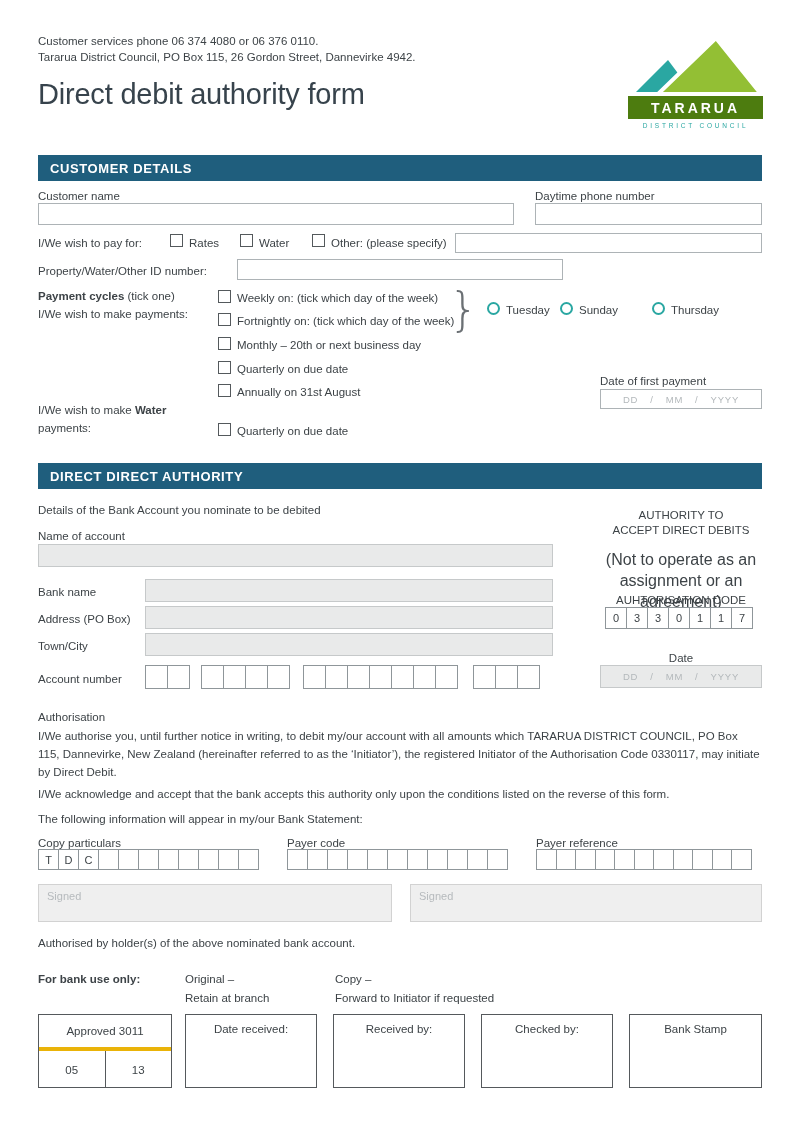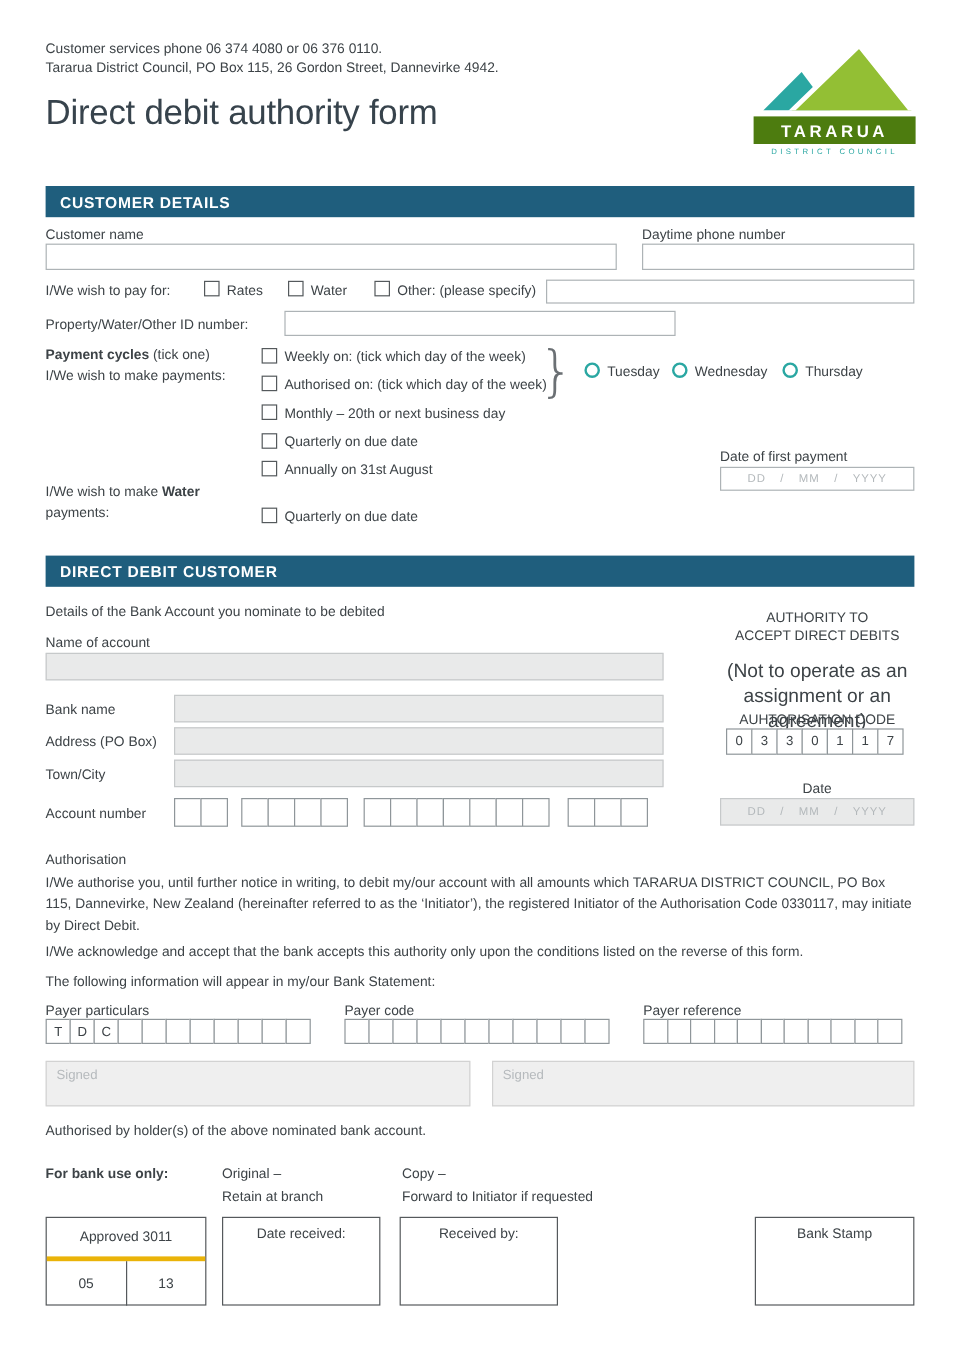--- a/index.html
+++ b/index.html
@@ -73,28 +73,28 @@
   <div class="abs lbl" style="left:38px;top:264px">Property/Water/Other ID number:</div>
   <div class="abs inp" style="left:237px;top:259px;width:326px;height:21px"></div>
 
   <div class="abs lbl" style="left:38px;top:289px"><span class="b">Payment cycles </span><span class="it">(tick one)</span></div>
   <div class="abs lbl" style="left:38px;top:307px">I/We wish to make payments:</div>
 
   <span class="abs cb" style="left:218px;top:290px"></span>
   <div class="abs lbl" style="left:237px;top:291px"><span>Weekly on: </span><span class="it">(tick which day of the week)</span></div>
 
   <span class="abs cb" style="left:218px;top:313px"></span>
-  <div class="abs lbl" style="left:237px;top:314px"><span>Authorised on: </span><span class="it">(tick which day of the week)</span></div>
+  <div class="abs lbl" style="left:237px;top:314px"><span>Fortnightly on: </span><span class="it">(tick which day of the week)</span></div>
 
   <div class="abs brace" style="left:449px;top:286px">}</div>
 
   <span class="abs radio" style="left:487px;top:302px"></span>
   <div class="abs lbl" style="left:506px;top:303px">Tuesday</div>
   <span class="abs radio" style="left:560px;top:302px"></span>
-  <div class="abs lbl" style="left:579px;top:303px">Wednesday</div>
+  <div class="abs lbl" style="left:579px;top:303px">Sunday</div>
   <span class="abs radio" style="left:652px;top:302px"></span>
   <div class="abs lbl" style="left:671px;top:303px">Thursday</div>
 
   <span class="abs cb" style="left:218px;top:337px"></span>
   <div class="abs lbl" style="left:237px;top:338px">Monthly – 20th or next business day</div>
 
   <span class="abs cb" style="left:218px;top:361px"></span>
   <div class="abs lbl" style="left:237px;top:362px">Quarterly on due date</div>
 
   <span class="abs cb" style="left:218px;top:384px"></span>
@@ -107,21 +107,21 @@
       <span>MM</span>
       <span>/</span>
       <span>YYYY</span>
   </div>
 
   <div class="abs lbl" style="left:38px;top:403px"><span>I/We wish to make </span><span class="b">Water</span></div>
   <div class="abs lbl" style="left:38px;top:421px">payments:</div>
   <span class="abs cb" style="left:218px;top:423px"></span>
   <div class="abs lbl" style="left:237px;top:424px">Quarterly on due date</div>
 
-  <div class="abs secbar" style="left:38px;top:463px;width:724px">DIRECT DEBIT CUSTOMER</div>
+  <div class="abs secbar" style="left:38px;top:463px;width:724px">DIRECT DIRECT AUTHORITY</div>
 
   <div class="abs lbl" style="left:38px;top:503px">Details of the Bank Account you nominate to be debited</div>
 
   <div class="abs lbl" style="left:38px;top:529px">Name of account</div>
   <div class="abs ginp" style="left:38px;top:544px;width:515px;height:23px"></div>
 
   <div class="abs lbl ctr prel" style="left:600px;top:508px;width:162px">AUTHORITY TO
 ACCEPT DIRECT DEBITS</div>
   <div class="abs lbl ctr prel sm" style="left:600px;top:550px;width:162px">(Not to operate as an
 assignment or an agreement)</div>
@@ -178,21 +178,21 @@
       <span>MM</span>
       <span>/</span>
       <span>YYYY</span>
   </div>
 
   <div class="abs lbl" style="left:38px;top:710px">Authorisation</div>
   <div class="abs para" style="left:38px;top:728px;width:724px">I/We authorise you, until further notice in writing, to debit my/our account with all amounts which TARARUA DISTRICT COUNCIL, PO Box 115, Dannevirke, New Zealand (hereinafter referred to as the ‘Initiator’), the registered Initiator of the Authorisation Code 0330117, may initiate by Direct Debit.</div>
   <div class="abs para" style="left:38px;top:786px;width:724px">I/We acknowledge and accept that the bank accepts this authority only upon the conditions listed on the reverse of this form.</div>
   <div class="abs para" style="left:38px;top:811px;width:724px">The following information will appear in my/our Bank Statement:</div>
 
-  <div class="abs lbl" style="left:38px;top:836px">Payer particulars</div>
+  <div class="abs lbl" style="left:38px;top:836px">Copy particulars</div>
   <div class="abs cells" style="left:38px;top:849px">
     <div class="cell pcell">T</div>
     <div class="cell pcell">D</div>
     <div class="cell pcell">C</div>
     <div class="cell pcell"></div>
     <div class="cell pcell"></div>
     <div class="cell pcell"></div>
     <div class="cell pcell"></div>
     <div class="cell pcell"></div>
     <div class="cell pcell"></div>
@@ -244,15 +244,16 @@
   <div class="abs bankbox" style="left:38px;top:1014px;width:134px;height:74px">
     <div style="height:36px;border-bottom:4px solid #eab308;display:flex;align-items:center;justify-content:center">Approved 3011</div>
     <div style="height:37px;display:flex">
       <div style="flex:1;border-right:1px solid #55595c;display:flex;align-items:center;justify-content:center">05</div>
       <div style="flex:1;display:flex;align-items:center;justify-content:center">13</div>
     </div>
   </div>
 
   <div class="abs bankbox ctr" style="left:185px;top:1014px;width:132px;height:74px;padding-top:8px">Date received:</div>
   <div class="abs bankbox ctr" style="left:333px;top:1014px;width:132px;height:74px;padding-top:8px">Received by:</div>
+  <div class="abs bankbox ctr" style="left:481px;top:1014px;width:132px;height:74px;padding-top:8px">Checked by:</div>
   <div class="abs bankbox ctr" style="left:629px;top:1014px;width:133px;height:74px;padding-top:8px">Bank Stamp</div>
 
 </div>
 
 </body></html>

